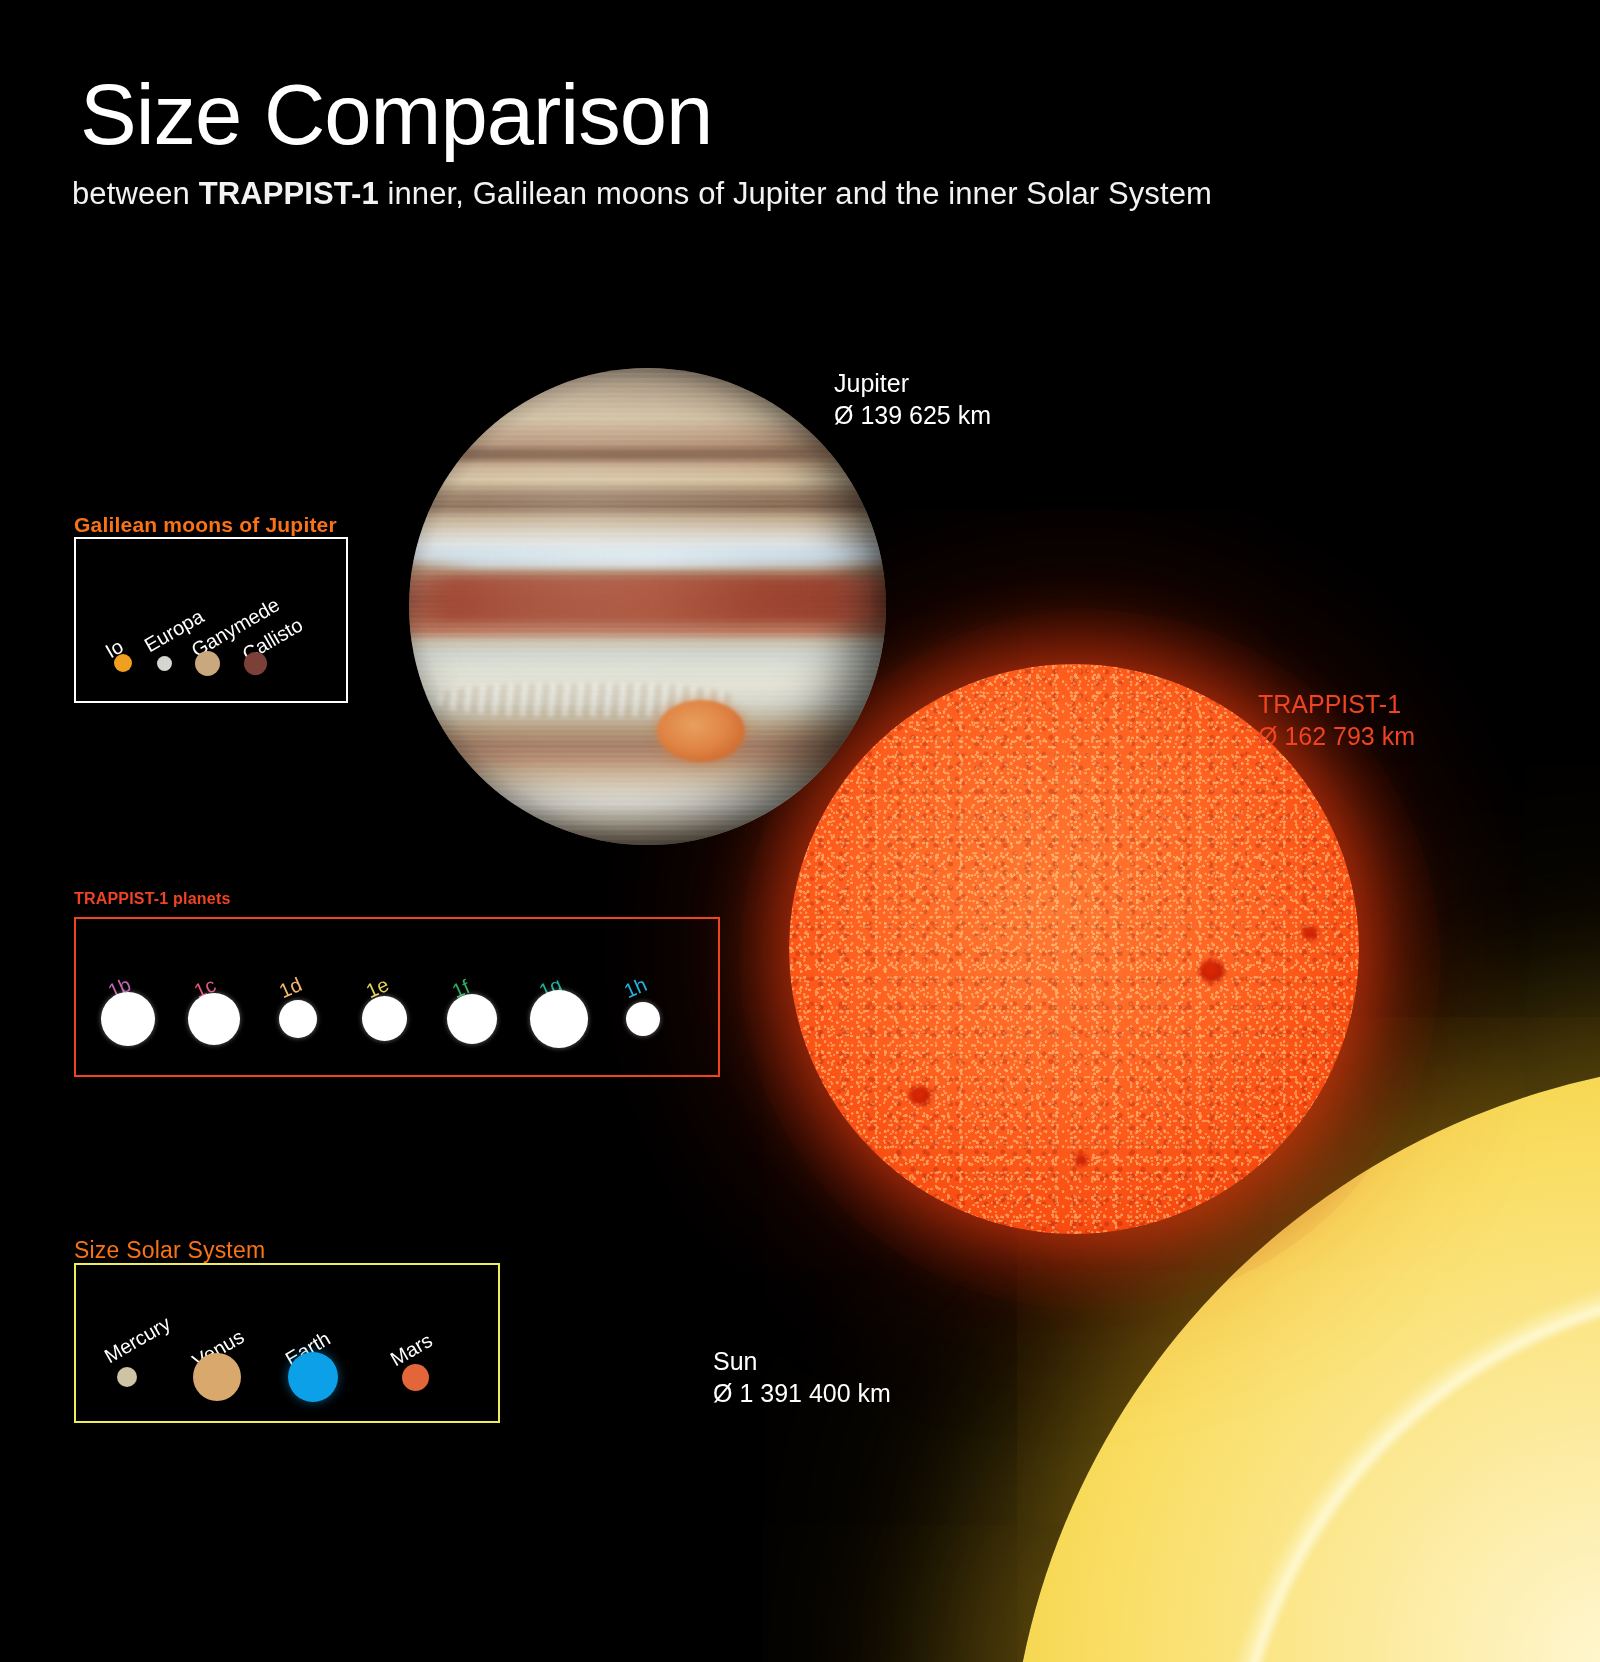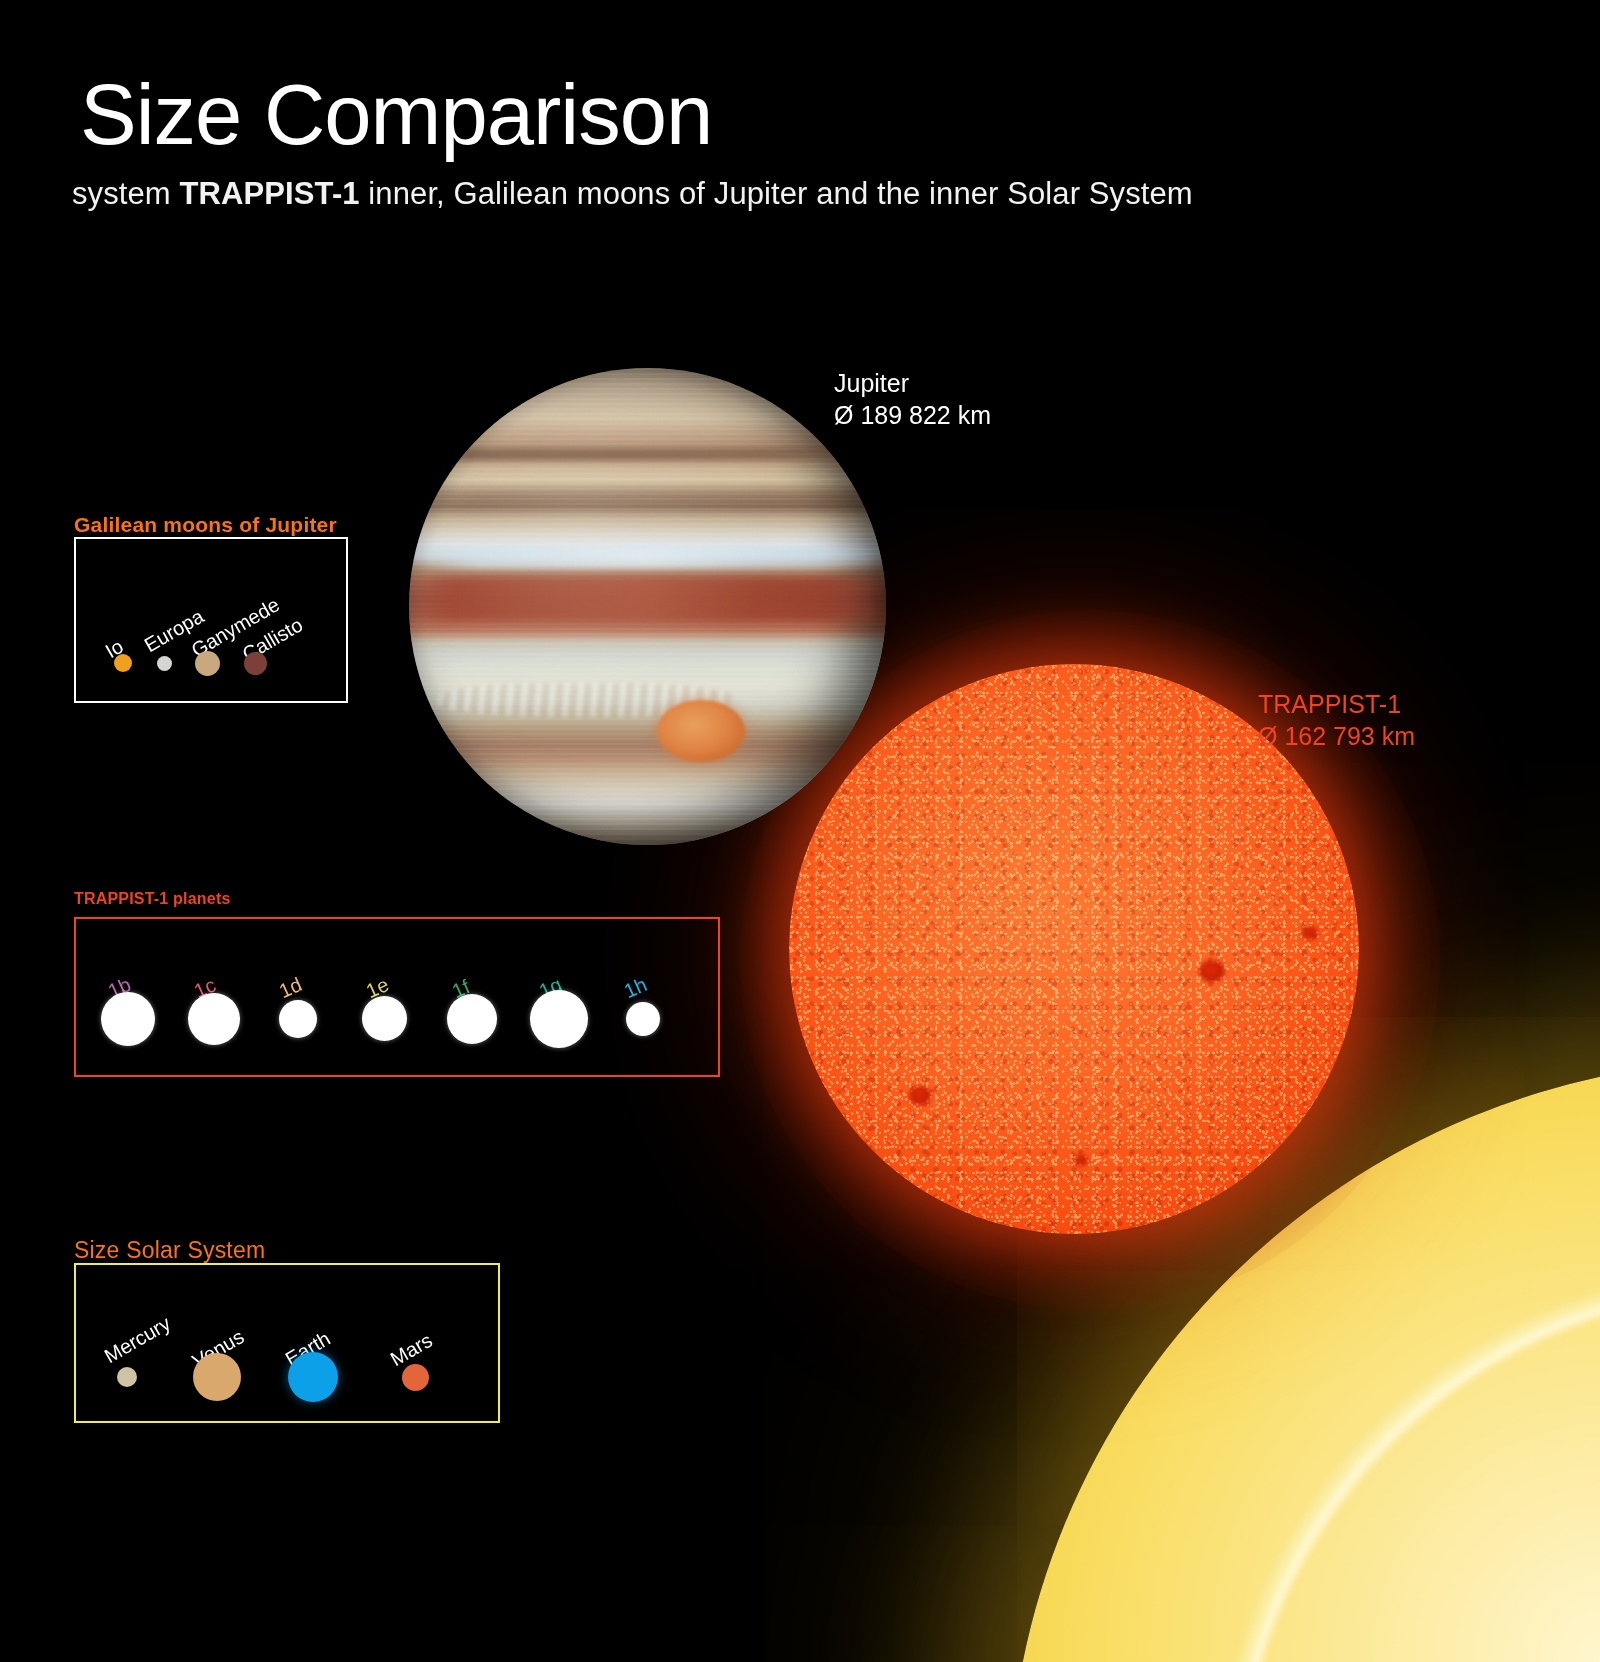--- a/index.html
+++ b/index.html
@@ -233,28 +233,32 @@
     <div id="jup-streak-b"></div>
     <div id="jup-belt-red"></div>
     <div id="jup-turb"></div>
     <div id="jup-grs"></div>
     <div id="jup-spotlet"></div>
     <div id="jupiter-shade"></div>
   </div>
 
   <div class="obj-label" id="label-jupiter">
     <span>Jupiter</span>
-    <span class="dia">Ø 189 822 km</span>
+    <span class="dia">Ø 139 625 km</span>
   </div>
 
   <div class="obj-label" id="label-trappist">
     <span>TRAPPIST-1</span>
     <span class="dia">Ø 162 793 km</span>
   </div>
 
+  <div class="obj-label" id="label-sun">
+    <span>Sun</span>
+    <span class="dia">Ø 1 391 400 km</span>
+  </div>
 
   <div class="group-title" id="grp-moons-title">Galilean moons of Jupiter</div>
   <div class="group-box" id="grp-moons-box"></div>
 
   <div class="rot-label" style="left:113px;top:640px;">Io</div>
   <div class="rot-label" style="left:152px;top:634px;">Europa</div>
   <div class="rot-label" style="left:199px;top:639px;">Ganymede</div>
   <div class="rot-label" style="left:250px;top:643px;">Callisto</div>
 
   <div class="body-dot" style="left:114px;top:654px;width:18px;height:18px;background:#f0a01e;"></div>
@@ -289,16 +293,16 @@
   <div class="rot-label" style="left:293px;top:1348px;">Earth</div>
   <div class="rot-label" style="left:398px;top:1348px;">Mars</div>
 
   <div class="body-dot" style="left:117px;top:1367px;width:20px;height:20px;background:#cfc3a6;"></div>
   <div class="body-dot" style="left:193px;top:1353px;width:48px;height:48px;background:#d9a86c;"></div>
   <div class="body-dot" style="left:288px;top:1352px;width:50px;height:50px;background:#0ca0e8;box-shadow:0 0 8px 2px rgba(12,160,232,.35);"></div>
   <div class="body-dot" style="left:402px;top:1364px;width:27px;height:27px;background:#e2663a;"></div>
 
   <div id="header">
     <h1 id="title">Size Comparison</h1>
-    <p id="subtitle"><span>system </span><b>TRAPPIST-1</b><span> inner, Galilean moons of Jupiter and the inner Solar System</span></p>
+    <p id="subtitle"><span>between </span><b>TRAPPIST-1</b><span> inner, Galilean moons of Jupiter and the inner Solar System</span></p>
   </div>
 
 </div>
 
 </body></html>

